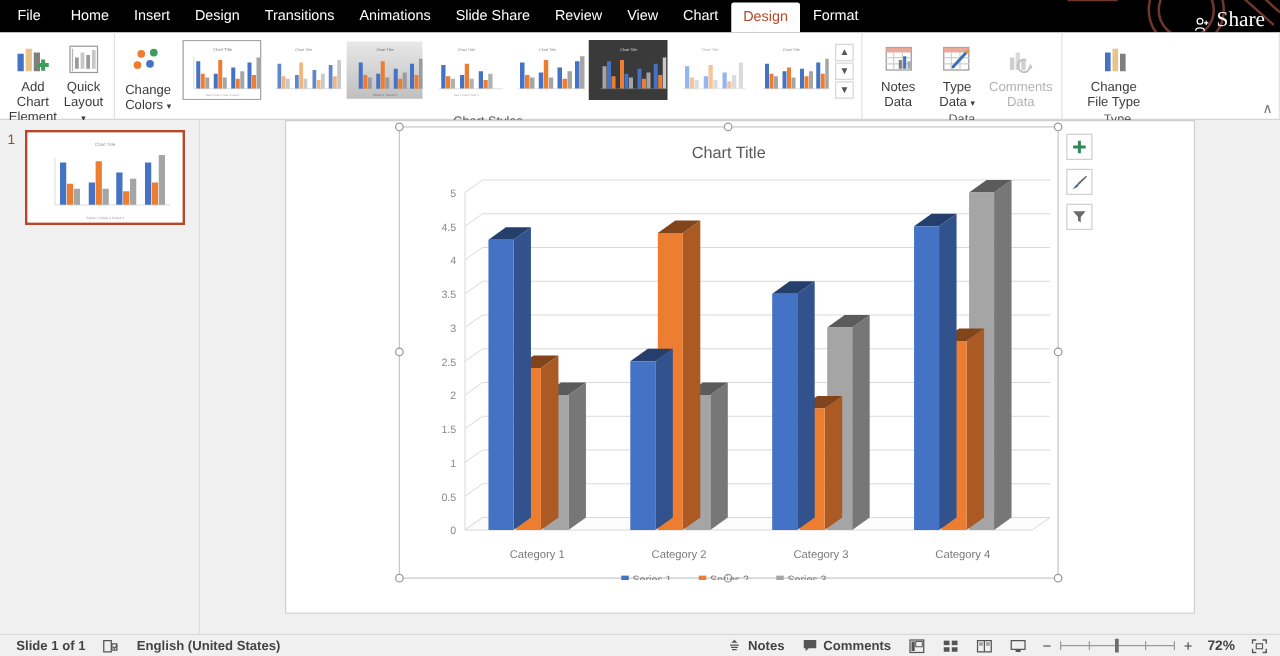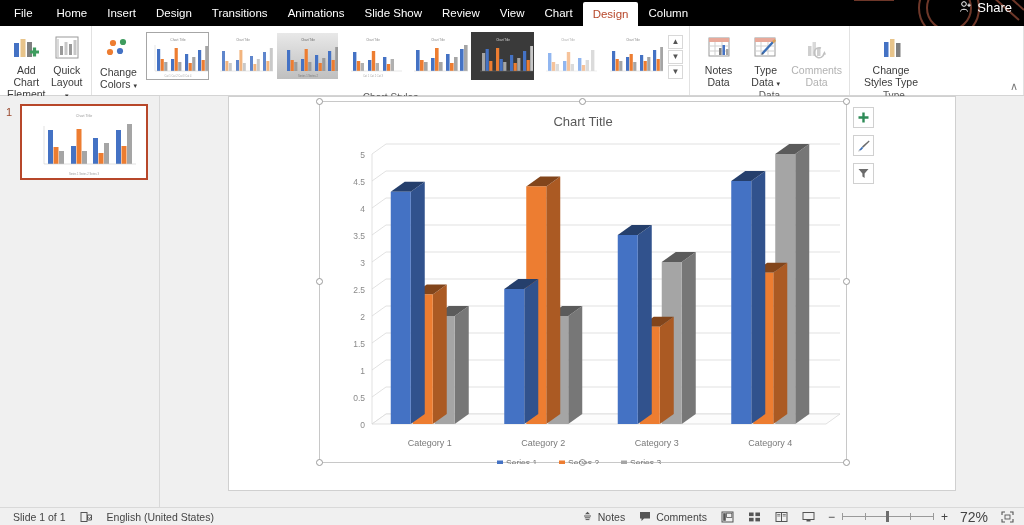--- a/index.html
+++ b/index.html
@@ -35,23 +35,23 @@
     background: #ffffff; color: #b7472a;
     margin: 2px 0 0 0; border-radius: 2px 2px 0 0;
   }
   .tellme {
     display: flex; align-items: center; gap: 6px;
     padding: 0 10px; font-size: 11.5px; color: #fff;
     position: relative; z-index: 2;
   }
   .tellme .bulb { width: 11px; height: 13px; }
   .share {
-    margin-left: auto; display: flex; align-items: flex-start; gap: 5px;
-    padding: 0 12px 0 10px; font-size: 13px; color: #fff;
-    position: relative; z-index: 2;
+    margin-left: auto; display: flex; align-items: flex-end; gap: 5px;
+    padding: 0 12px 0 10px; font-size: 17px; color: #fff;
+    position: relative; z-index: 2; font-family: Liberation Serif, serif;
   }
 
   
   .ribbon {
     position: relative;
     height: 70px; width: 1024px;
     background: #ffffff;
     border-bottom: 1px solid #d4d4d4;
     display: flex; align-items: stretch;
     font-size: 10.5px; color: #3b3b3b;
@@ -181,36 +181,36 @@
   }
 
   
   .status {
     height: 18px; width: 1024px; background: #f0f0f0;
     border-top: 1px solid #d9d9d9;
     display: flex; align-items: center;
     font-size: 10.5px; color: #444;
     padding: 0 6px;
   }
-  .status .seg { display: flex; align-items: center; gap: 5px; padding: 0 7px; cursor: default; }
+  .status .seg { display: flex; align-items: center; gap: 5px; padding: 0 7px; cursor: default; font-weight: bold; }
   .status .right { margin-left: auto; display: flex; align-items: center; }
   .zoomslider {
     display: flex; align-items: center; gap: 0; padding: 0 6px;
   }
   .ztrack {
     position: relative; width: 92px; height: 1px; background: #9a9a9a;
     margin: 0 7px;
   }
   .zthumb {
     position: absolute; left: 44px; top: -5px;
     width: 3px; height: 11px; background: #6d6d6d;
   }
   .ztick { position: absolute; top: -3px; width: 1px; height: 7px; background: #9a9a9a; }
   .zsign { font-size: 12px; color: #444; cursor: default; }
-  .zpct { font-size: 14px; color: #444; padding: 0 6px; min-width: 30px; text-align: center; }
+  .zpct { font-size: 11px; color: #444; padding: 0 6px; min-width: 30px; text-align: center; font-weight: bold; }
 </style>
 </head>
 <body>
 
 <div class="tabbar">
   <svg class="deco" viewBox="0 0 300 110">
     <g fill="none" stroke="#c8654b" stroke-width="2">
       <circle cx="225" cy="48" r="30"></circle>
       <circle cx="225" cy="48" r="22"></circle>
       <path d="M250 20 L295 60 M258 12 L300 50 M266 6 L300 38"></path>
@@ -218,26 +218,26 @@
     </g>
     <rect x="150" y="22" width="9" height="12" fill="#c8654b"></rect>
   </svg>
 
   <div class="tab file">File</div>
   <div class="tab">Home</div>
   <div class="tab">Insert</div>
   <div class="tab">Design</div>
   <div class="tab">Transitions</div>
   <div class="tab">Animations</div>
-  <div class="tab">Slide Show</div>
+  <div class="tab">Slide Share</div>
   <div class="tab">Review</div>
   <div class="tab">View</div>
   <div class="tab">Chart</div>
   <div class="tab active">Design</div>
-  <div class="tab">Column</div>
+  <div class="tab">Format</div>
 
 
   <div class="share">
     <svg width="13" height="13" viewBox="0 0 13 13">
       <circle cx="5" cy="4" r="2.3" fill="none" stroke="#fff" stroke-width="1"></circle>
       <path d="M1.5 11.5 C1.5 8.5 8.5 8.5 8.5 11.5" fill="none" stroke="#fff" stroke-width="1"></path>
       <path d="M10 3.5 L10 7 M8.3 5.2 L11.7 5.2" stroke="#fff" stroke-width="1"></path>
     </svg>
     <span>Share</span>
   </div>
@@ -533,21 +533,21 @@
     <div class="body">
       <div class="bigbtn" style="width:70px;">
         <div class="ic">
           <svg width="30" height="28" viewBox="0 0 30 28">
             <rect x="8" y="8" width="4.5" height="15" fill="#4472c4"></rect>
             <rect x="14" y="5" width="4.5" height="18" fill="#e8c48a"></rect>
             <rect x="20" y="9" width="4.5" height="14" fill="#7f7f7f"></rect>
           </svg>
         </div>
         <div class="lbl">Change</div>
-        <div class="lbl">Styles Type</div>
+        <div class="lbl">File Type</div>
       </div>
     </div>
     <div class="glabel" style="width:88px;">Type</div>
   </div>
 
   <div class="collapse-ribbon">∧</div>
 </div>
 
 <div class="main">
 

